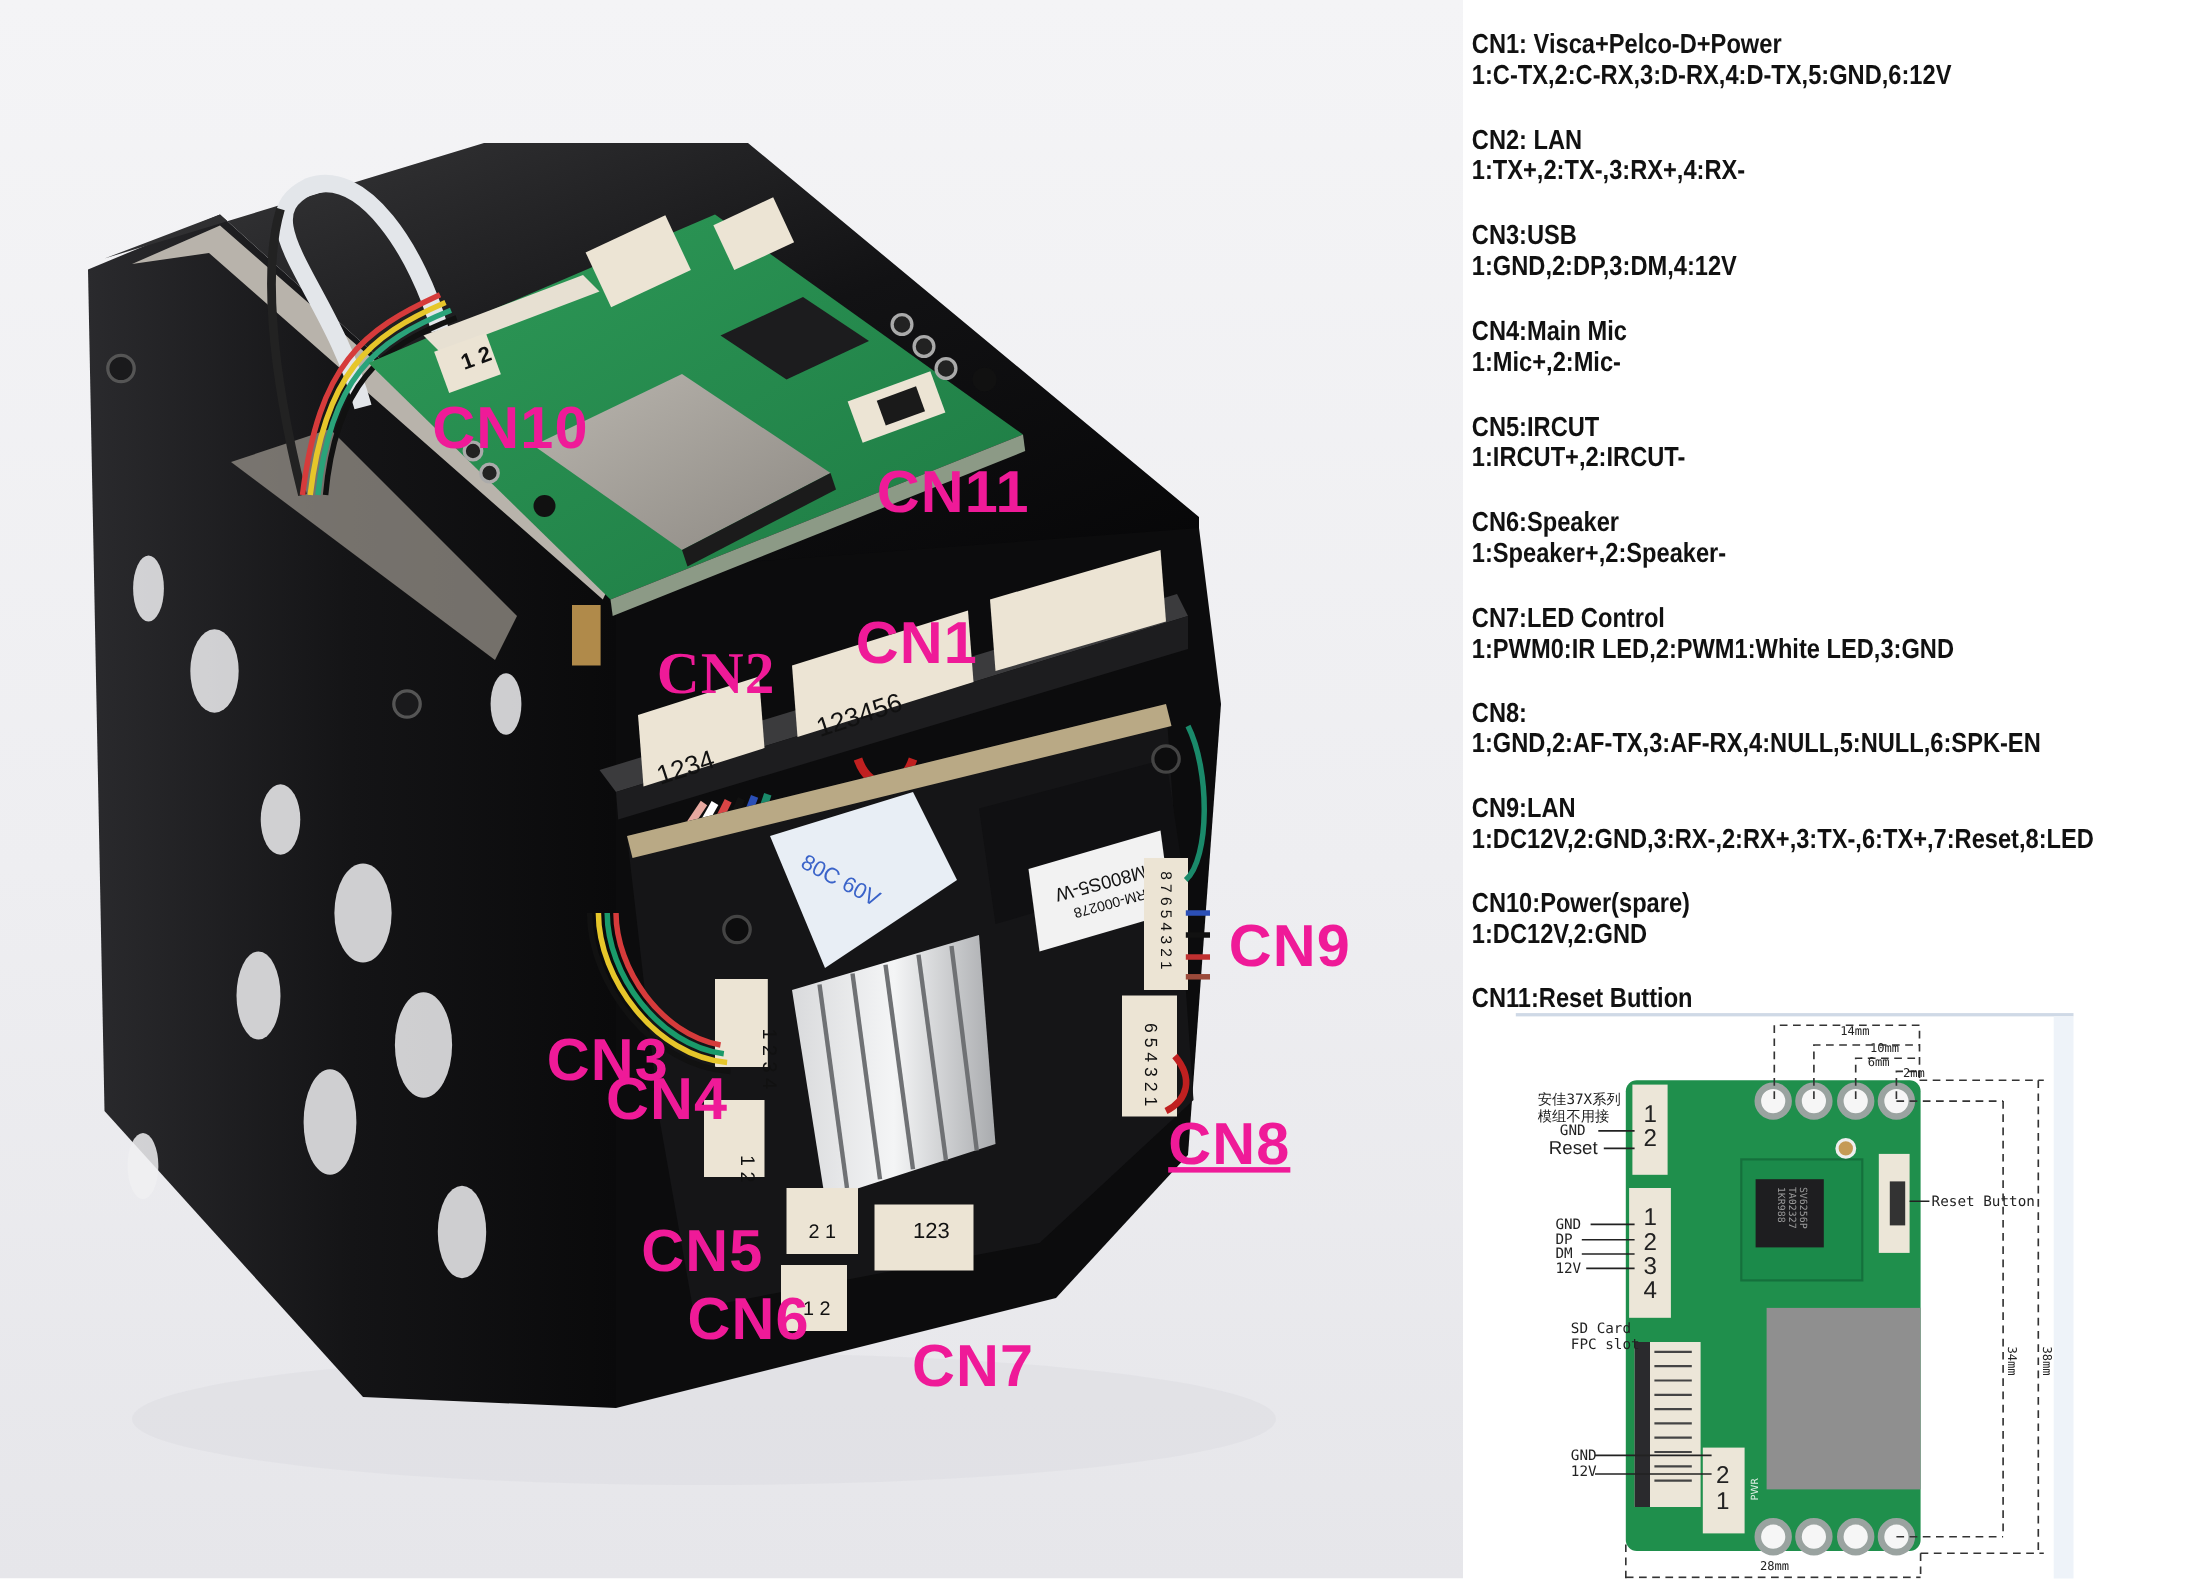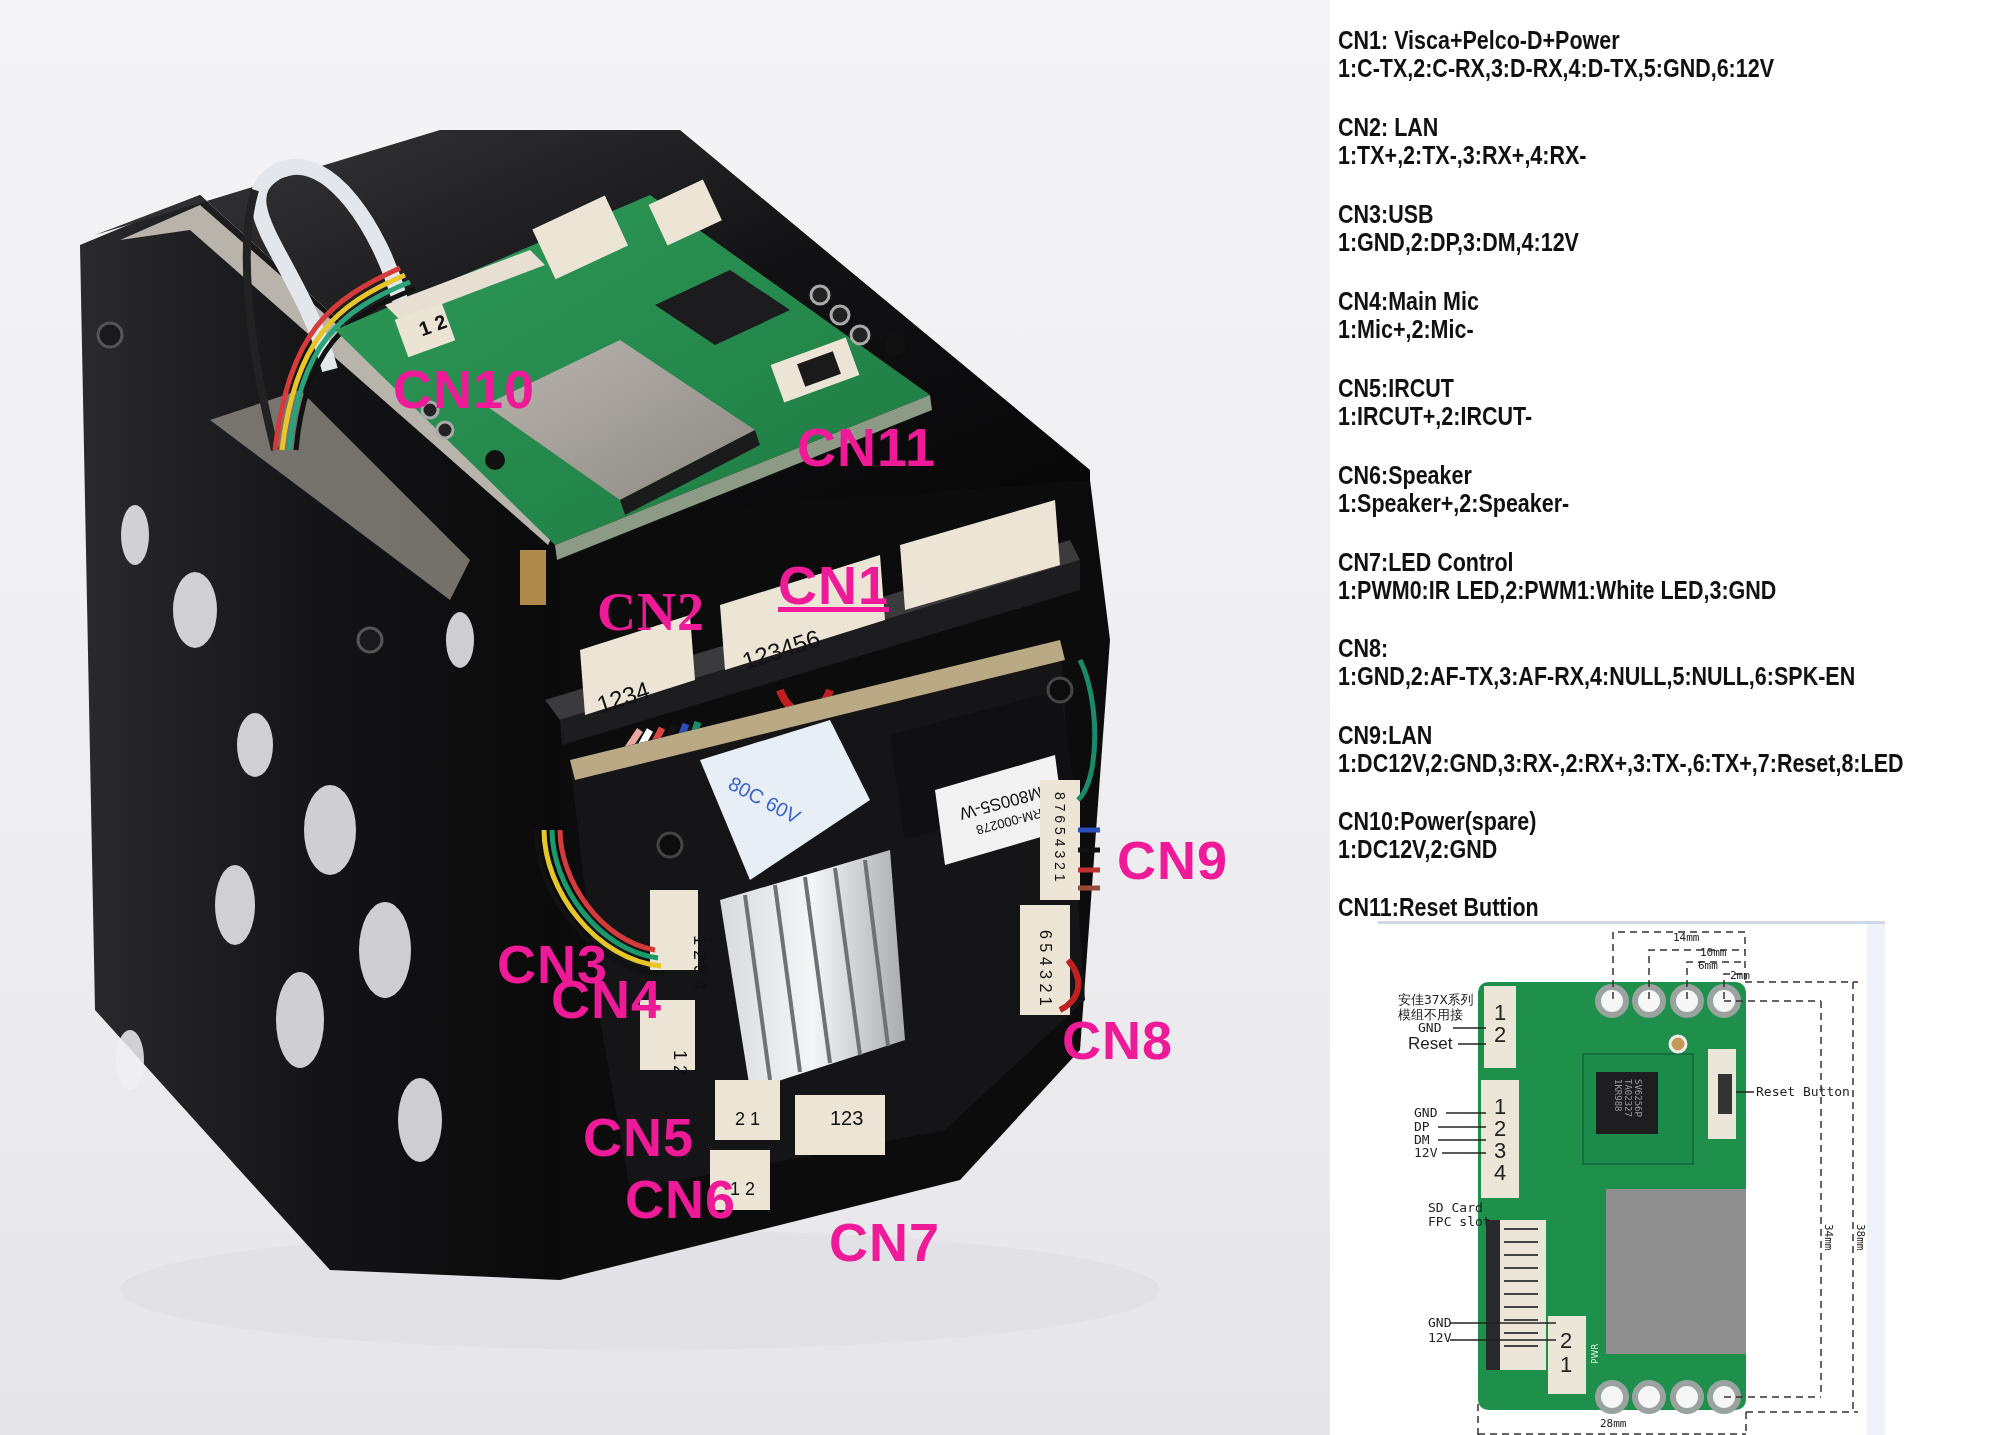--- a/index.html
+++ b/index.html
@@ -240,25 +240,25 @@
       <text x="1045" y="930" font-family="Liberation Sans, sans-serif" font-size="16" fill="#111" writing-mode="tb">6 5 4 3 2 1</text>
       <path d="M1068 960 C 1085 980, 1080 1000, 1060 1010" stroke="#c02020" stroke-width="6" fill="none"></path>
 
       <circle cx="670" cy="845" r="12" fill="#0d0d0e" stroke="#444" stroke-width="3"></circle>
       <circle cx="1060" cy="690" r="12" fill="#0d0d0e" stroke="#444" stroke-width="3"></circle>
     </g>
   </svg>
 
   <div class="cn-label" style="left:393px; top:362px;">CN10</div>
   <div class="cn-label" style="left:797px; top:420px;">CN11</div>
-  <div class="cn-label" style="left:778px; top:558px;text-decoration:underline;">CN1</div>
+  <div class="cn-label" style="left:778px; top:558px;">CN1</div>
   <div class="cn-label" style="left:597px; top:585px;font-family:Liberation Serif, serif;">CN2</div>
   <div class="cn-label" style="left:1117px; top:833px;">CN9</div>
   <div class="cn-label" style="left:497px; top:937px;">CN3</div>
-  <div class="cn-label" style="left:1062px; top:1013px;">CN8</div>
+  <div class="cn-label" style="left:1062px; top:1013px;text-decoration:underline;">CN8</div>
   <div class="cn-label" style="left:551px; top:972px;">CN4</div>
   <div class="cn-label" style="left:583px; top:1110px;">CN5</div>
   <div class="cn-label" style="left:829px; top:1215px;">CN7</div>
   <div class="cn-label" style="left:625px; top:1172px;text-align:center;">CN6</div>
 </div>
 
 <div class="spec-panel">
   <div class="spec" style="top:26px;">
     <span class="title">CN1: Visca+Pelco-D+Power</span>
     <span class="pins">1:C-TX,2:C-RX,3:D-RX,4:D-TX,5:GND,6:12V</span>

